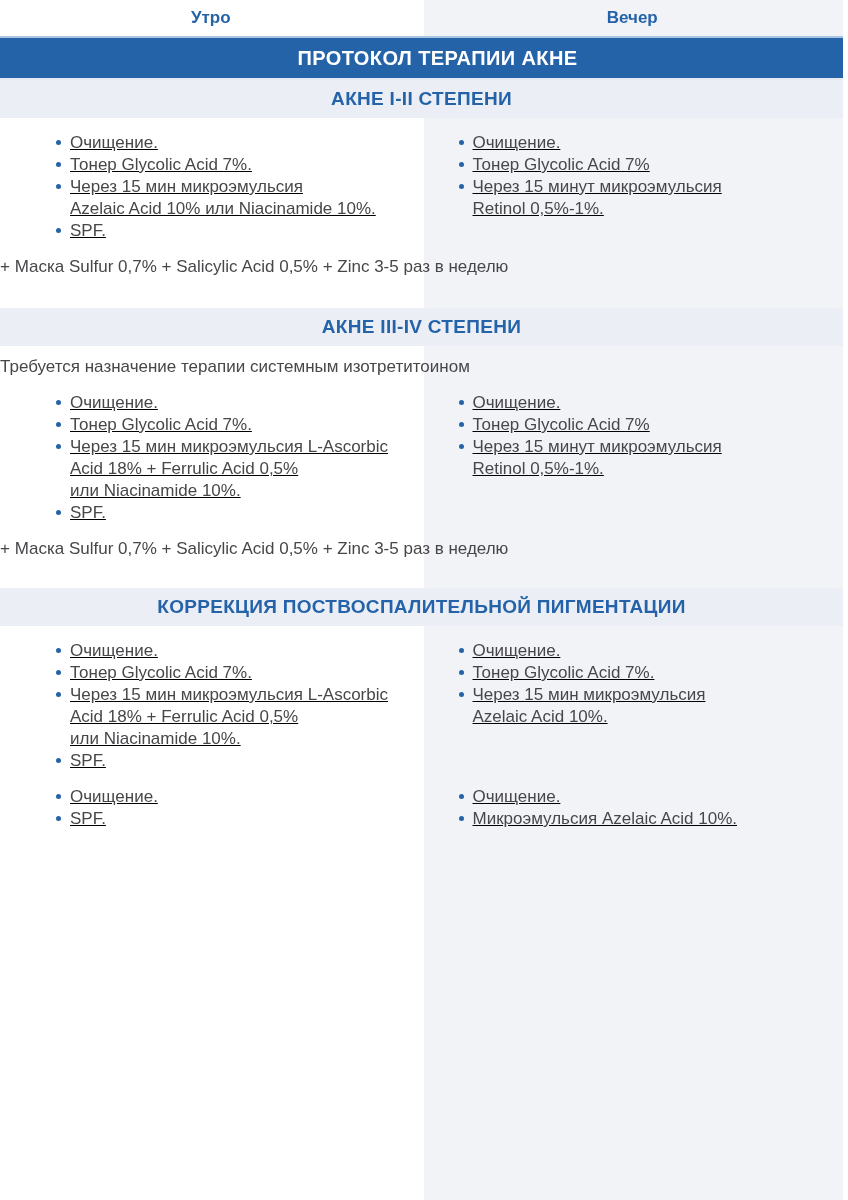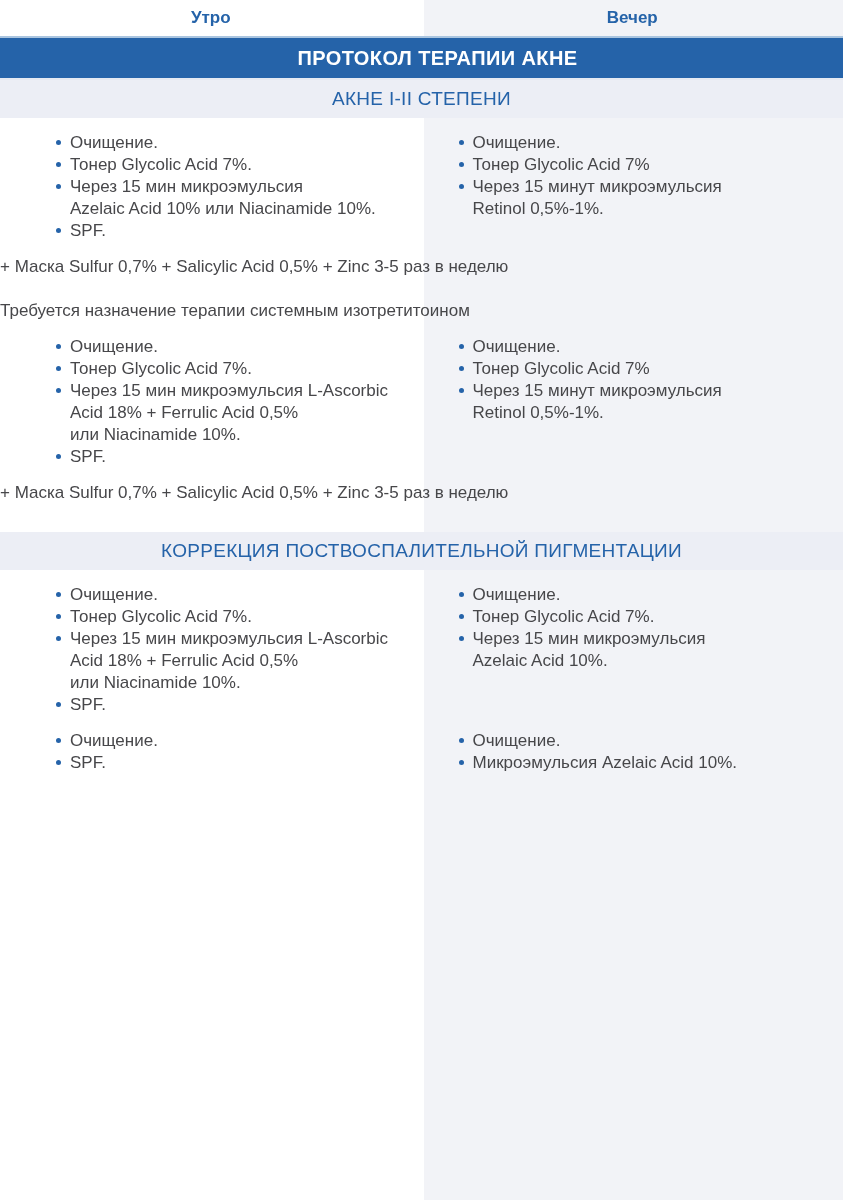--- a/index.html
+++ b/index.html
@@ -22,46 +22,46 @@
     background: #2563a9;
     border-top: 2px solid #aac5e0;
     border-bottom: 2px solid #e4e9f2;
     display: flex; align-items: center; justify-content: center;
     color: #ffffff; font-weight: 700; font-size: 20px; letter-spacing: 0.4px; padding-left: 32px;
   }
   .section-banner {
     height: 38px;
     background: #eceef5;
     display: flex; align-items: center; justify-content: center;
-    color: #2563a9; font-weight: 400; font-size: 19px; letter-spacing: 0.3px;
+    color: #2563a9; font-weight: 700; font-size: 19px; letter-spacing: 0.3px;
     text-align: center;
   }
   .mt-lg { margin-top: 30px; }
   .mt-md { margin-top: 28px; }
   .mt-sm { margin-top: 20px; }
-  .cols { display: flex; margin-top: 14px; }
+  .cols { display: flex; margin-top: 14px; text-decoration: underline; }
   ul.col { flex: 1; margin: 0; padding: 0; list-style: none; }
   ul.col.morning { padding-left: 56px; padding-right: 28px; }
   ul.col.evening { padding-left: 18px; padding-right: 28px; }
   li.protocol-item {
     position: relative; padding-left: 14px;
     font-size: 17px; line-height: 22px; color: #47474a;
     white-space: pre-line;
   }
   li.protocol-item .dot {
     position: absolute; left: 0; top: 8px;
     width: 5px; height: 5px; border-radius: 50%;
     background: #2563a9;
   }
   .note {
     margin-top: 14px;
     text-align: left;
     font-size: 17px; line-height: 22px; color: #47474a;
   }
-  .note-lg { margin-top: 22px; }
+  .note-lg { margin-top: 10px; }
 </style>
 </head>
 <body>
 
 <div class="page">
 
   <div class="time-header">
     <div class="half">Утро</div>
     <div class="half">Вечер</div>
   </div>
@@ -86,20 +86,23 @@
           <li class="protocol-item"><span class="dot"></span><span>Очищение.</span></li>
           <li class="protocol-item"><span class="dot"></span><span>Тонер Glycolic Acid 7%</span></li>
           <li class="protocol-item"><span class="dot"></span><span>Через 15 минут микроэмульсия
 Retinol 0,5%-1%.</span></li>
         </ul>
     </div>
     <div class="note">+ Маска Sulfur 0,7% + Salicylic Acid 0,5% + Zinc 3-5 раз в неделю</div>
   </section>
 
   <section>
+    <div class="section-banner mt-lg">
+      <span>АКНЕ III-IV СТЕПЕНИ</span>
+    </div>
     <div class="note note-lg">Требуется назначение терапии системным изотретитоином</div>
   </section>
 
   <section>
     <div class="cols">
       <ul class="col morning">
           <li class="protocol-item"><span class="dot"></span><span>Очищение.</span></li>
           <li class="protocol-item"><span class="dot"></span><span>Тонер Glycolic Acid 7%.</span></li>
           <li class="protocol-item"><span class="dot"></span><span>Через 15 мин микроэмульсия L-Ascorbic
 Acid 18% + Ferrulic Acid 0,5%

